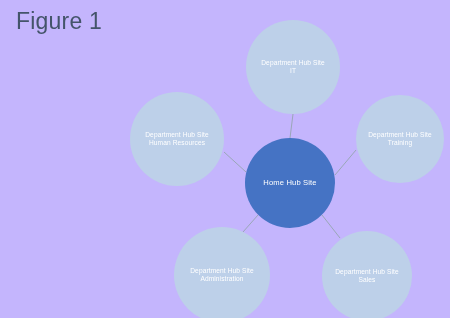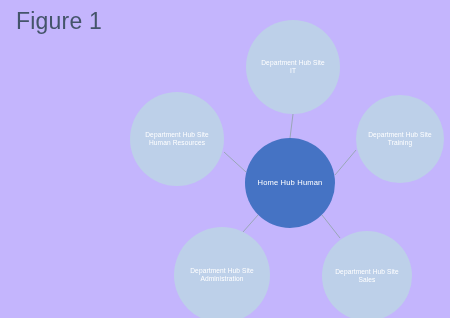--- a/index.html
+++ b/index.html
@@ -99,16 +99,16 @@
     <span class="node-label">Department Hub Site
 Administration</span>
   </div>
 
   <div class="node node-spoke" id="node-human-resources" style="left: 130px; top: 92px; width: 94px; height: 94px; background: rgb(189, 208, 233);">
     <span class="node-label">Department Hub Site
 Human Resources</span>
   </div>
 
   <div class="node node-center" id="node-home" style="left: 245px; top: 138px; width: 90px; height: 90px; background: rgb(69, 115, 196);">
-    <span class="node-label">Home Hub Human</span>
+    <span class="node-label">Home Hub Site</span>
   </div>
 
 </div>
 
 </body></html>

